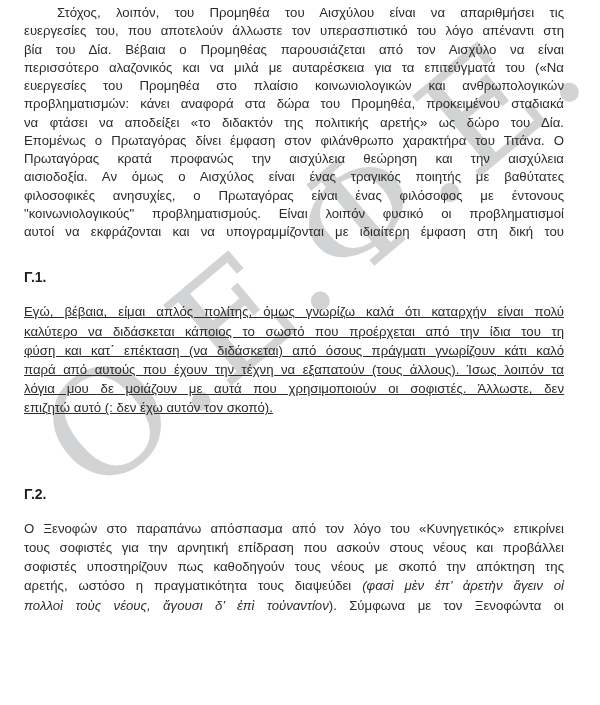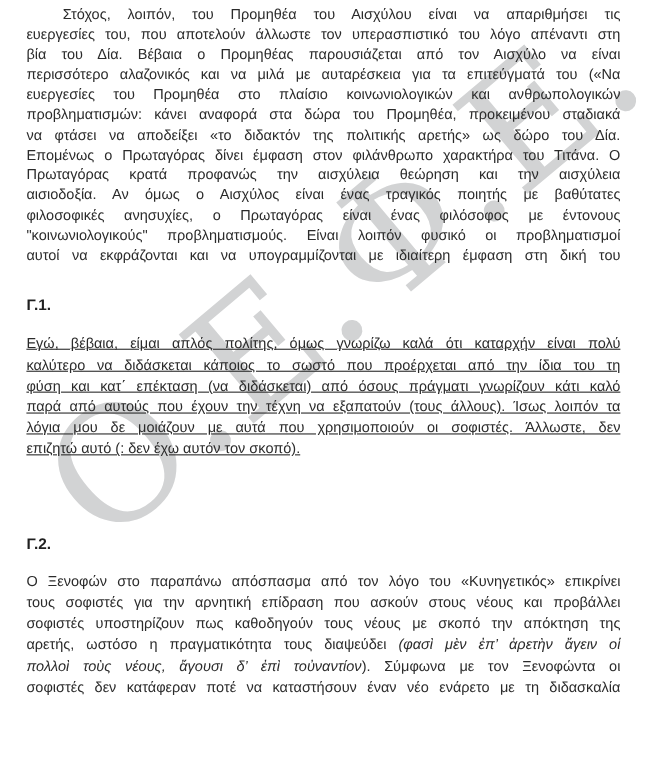--- a/index.html
+++ b/index.html
@@ -90,16 +90,15 @@
       </div>
 
     <div class="heading heading-g2">Γ.2.</div>
 
     <div class="para para-g2">
         <div class="jline"><span>Ο Ξενοφών στο παραπάνω απόσπασμα από τον λόγο του «Κυνηγετικός» επικρίνει</span></div>
         <div class="jline"><span>τους σοφιστές για την αρνητική επίδραση που ασκούν στους νέους και προβάλλει</span></div>
         <div class="jline"><span>σοφιστές υποστηρίζουν πως καθοδηγούν τους νέους με σκοπό την απόκτηση της</span></div>
         <div class="jline"><span>αρετής, ωστόσο η πραγματικότητα τους διαψεύδει </span><span class="it">(φασὶ μὲν ἐπ’ ἀρετὴν ἄγειν οἱ</span></div>
         <div class="jline"><span class="it">πολλοὶ τοὺς νέους, ἄγουσι δ’ ἐπὶ τοὐναντίον</span><span>). Σύμφωνα με τον Ξενοφώντα οι</span></div>
-        <div class="jline"><span>σοφιστές δεν κατάφεραν ποτέ να καταστήσουν έναν νέο ενάρετο με τη διδασκαλία</span></div>
       </div>
   </div>
 </div>
 
 </body></html>

